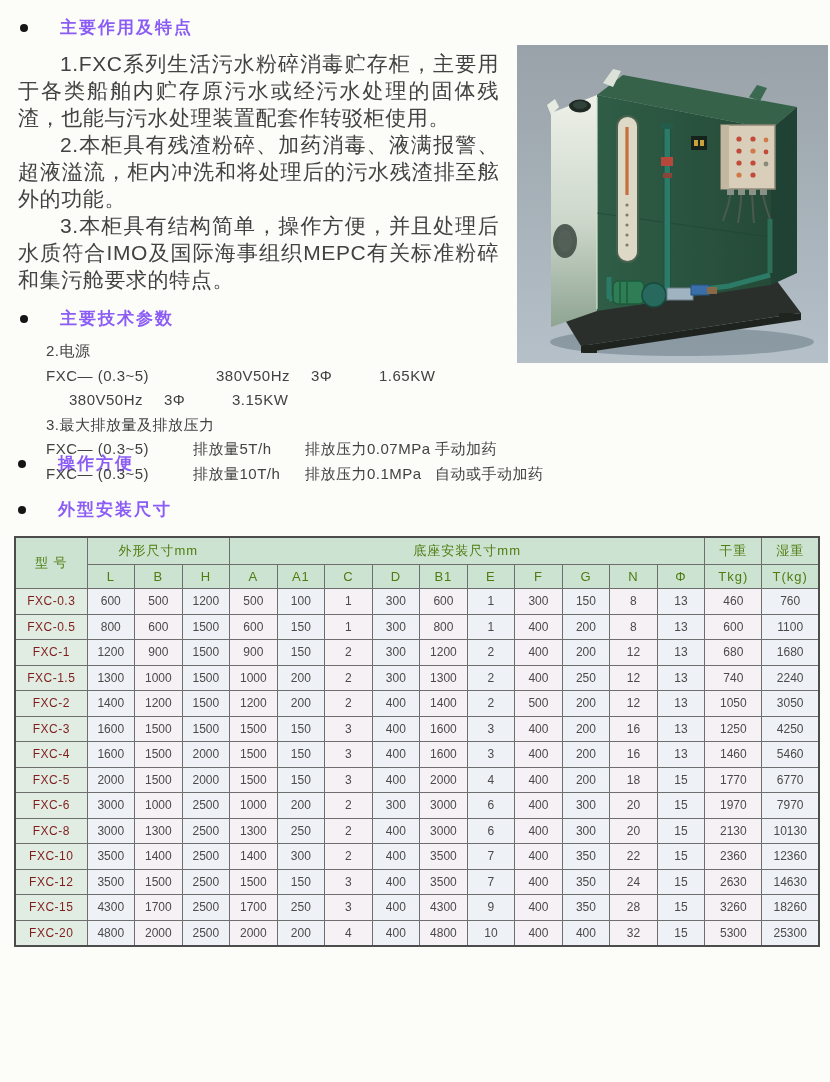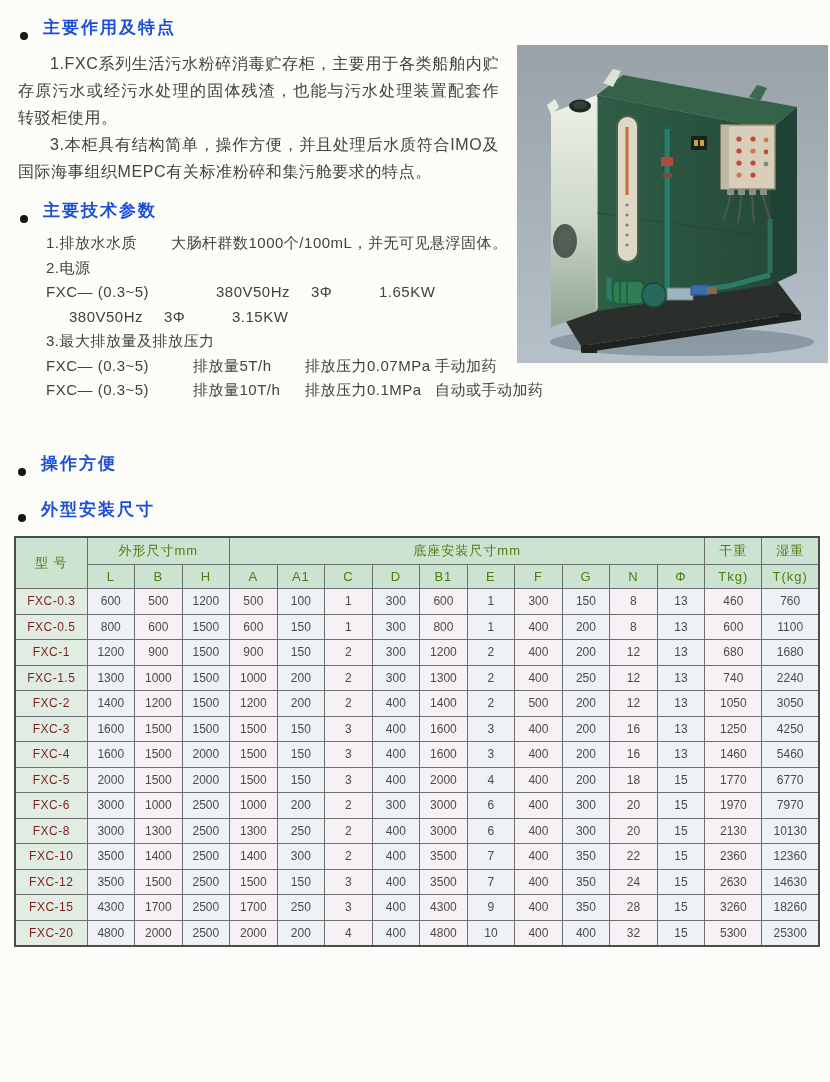--- a/index.html
+++ b/index.html
@@ -10,31 +10,31 @@
     color:var(--text,#3d3d3d);
     overflow:hidden;
   }
   .page{
     position:relative;width:830px;height:1082px;
     background:var(--page-bg,#fcfcf9);
     overflow:hidden;
   }
   
   .section-head{
-    display:flex;align-items:flex-end;gap:15px;
-    font-size:17px;font-weight:bold;color:#1d4ed8;
+    display:flex;align-items:center;gap:32px;
+    font-size:17px;font-weight:bold;color:#8b5cf6;
     letter-spacing:2px;line-height:24px;
   }
   .bullet{
     width:8px;height:8px;border-radius:50%;
     background:#151515;flex:0 0 auto;
   }
   
   .body-text{
-    margin:0;font-size:16px;line-height:27px;
+    margin:0;font-size:21px;line-height:27px;
     letter-spacing:0.6px;color:#424242;
     text-align:justify;
   }
   .indent{text-indent:2em;}
   
   .top-area{position:relative;height:444px;}
   .left-col{
     width:505px;box-sizing:border-box;
     padding:16px 6px 0 18px;
   }
@@ -93,32 +93,29 @@
 
   <div class="top-area">
     <div class="left-col">
 
       <div class="section-head">
         <span class="bullet"></span>
         <span>主要作用及特点</span>
       </div>
       <div class="features-paras">
         <p class="body-text indent">1.FXC系列生活污水粉碎消毒贮存柜，主要用于各类船舶内贮存原污水或经污水处理的固体残渣，也能与污水处理装置配套作转驳柜使用。</p>
+        <p class="body-text indent">2.本柜具有残渣粉碎、加药消毒、液满报警、超液溢流，柜内冲洗和将处理后的污水残渣排至舷外的功能。</p>
         <p class="body-text indent">3.本柜具有结构简单，操作方便，并且处理后水质符合IMO及国际海事组织MEPC有关标准粉碎和集污舱要求的特点。</p>
       </div>
 
       <div class="section-head specs-head">
         <span class="bullet"></span>
         <span>主要技术参数</span>
       </div>
       <div class="spec-lines">
-        <div class="spec-line">
-          <span class="sl-label">1.排放水水质</span>
-          <span>大肠杆群数1000个/100mL，并无可见悬浮固体。</span>
-        </div>
         <div class="spec-line">2.电源</div>
         <div class="spec-line">
           <span class="c-model">FXC— (0.3~5)</span>
           <span class="c-v">380V</span>
           <span class="c-f">50Hz</span>
           <span class="c-p">3Φ</span>
           <span>1.65KW</span>
         </div>
         <div class="spec-line">
           <span class="c-v">380V</span>

